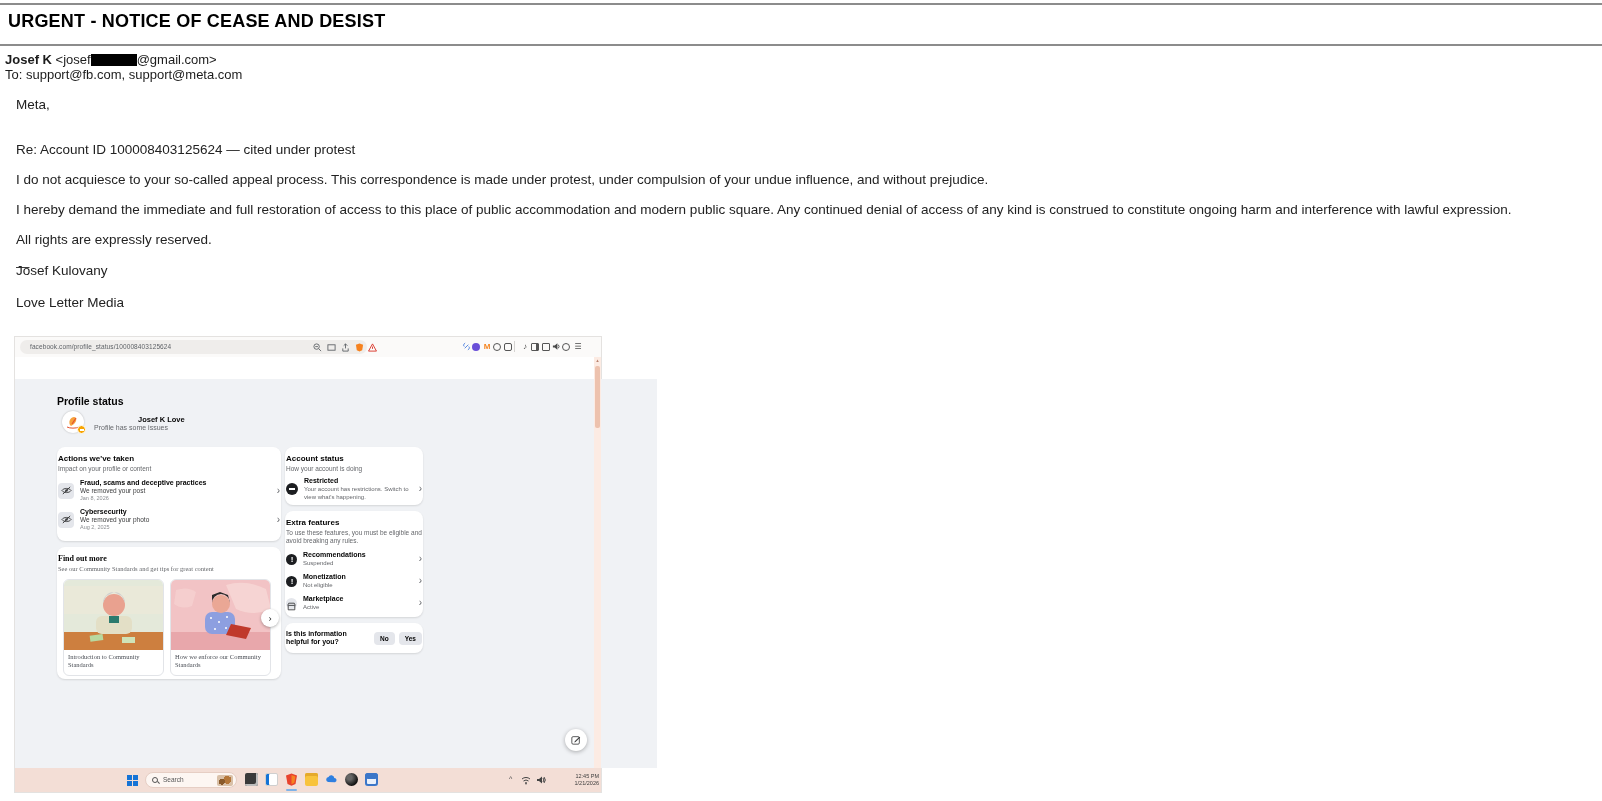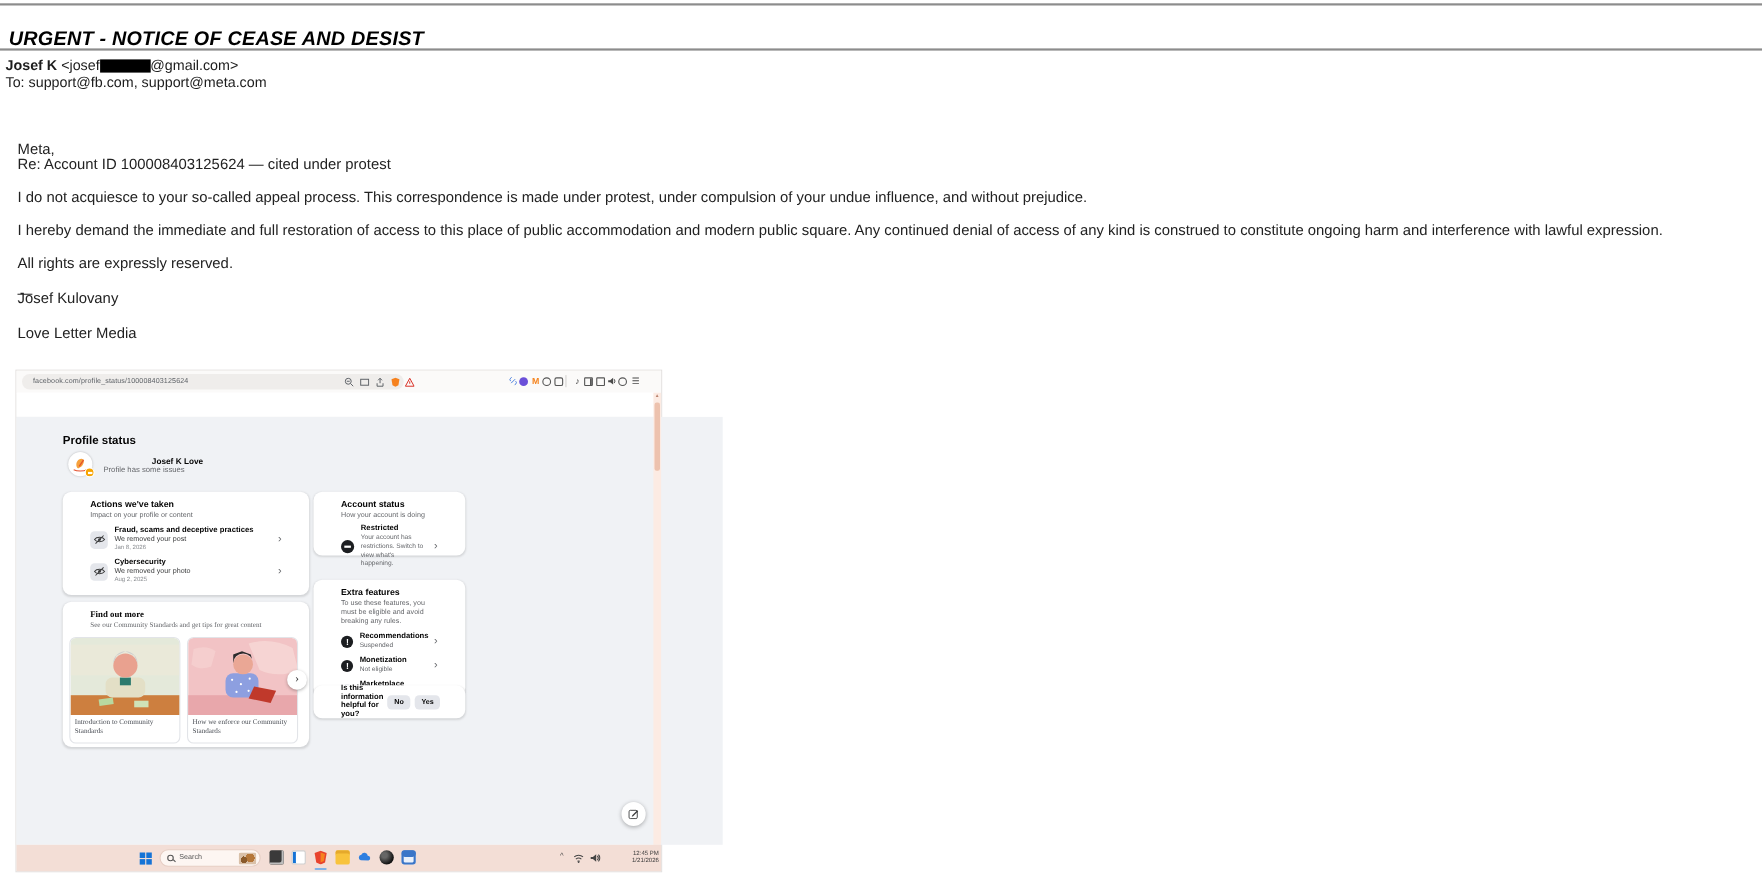--- a/index.html
+++ b/index.html
@@ -1,21 +1,21 @@
 <!DOCTYPE html>
 <html><head>
 <meta charset="utf-8">
 <style>
   * { margin:0; padding:0; box-sizing:border-box; }
   html,body { width:1602px; height:801px; background:#fff; overflow:hidden;
               font-family:"Liberation Sans", sans-serif; }
 
   
   .rule { position:absolute; left:0; width:1602px; border-top:2px solid #8c8c8c; }
-  #subject { position:absolute; left:8px; top:25px; font-size:18px; font-weight:700; color:#000; letter-spacing:.2px;font-style:italic; }
+  #subject { position:absolute; left:8px; top:11px; font-size:18px; font-weight:700; color:#000; letter-spacing:.2px; }
   .hdrline { position:absolute; left:5px; font-size:13px; color:#1c1c1c; }
   .redact { display:inline-block; width:46px; height:12px; background:#000; vertical-align:-2px; }
   .para { position:absolute; left:16px; font-size:13.5px; color:#222; white-space:nowrap; }
 
   
   #shot { position:absolute; left:15px; top:337px; width:586px; height:455px; background:#fff; outline:1px solid #e4e2e0; }
 
   #browser-bar { position:absolute; left:0; top:0; width:586px; height:20px; background:#fbfaf9; }
   #url-pill { position:absolute; left:5px; top:3px; width:347px; height:14px; background:#efedeb; border-radius:7px; }
   #url-text { position:absolute; left:10px; top:0; font-size:6.5px; line-height:14px; color:#5f6368; letter-spacing:.1px; }
@@ -28,21 +28,21 @@
   .orb { position:absolute; top:24px; width:13px; height:13px; border-radius:50%; background:#3a3b3c; color:#fff; font-size:8px; line-height:13px; text-align:center; }
 
   #fb-content { position:absolute; left:0; top:42px; width:642px; height:389px; background:#f0f2f5; }
   #page-title { position:absolute; left:42px; top:16px; font-size:10.5px; font-weight:700; color:#050505; }
   #profile-avatar { position:absolute; left:47px; top:32px; width:22px; height:22px; border-radius:50%; background:#fff; box-shadow:0 0 2px rgba(0,0,0,.25); }
   #profile-badge { position:absolute; left:62px; top:46px; width:9px; height:9px; border-radius:50%; background:#f7a400; border:1px solid #fff; }
   #profile-badge::after{ content:""; position:absolute; left:1.5px; top:3px; width:4px; height:1.5px; background:#fff; }
   #profile-name { position:absolute; left:79px; top:36px; font-size:7.5px; font-weight:700; color:#050505;margin-left:44px; }
   #profile-status { position:absolute; left:79px; top:45px; font-size:7px; color:#65676b; }
 
-  .card { position:absolute; background:#fff; border-radius:8px; box-shadow:0 1px 2px rgba(0,0,0,.12); padding:7px 25px; }
+  .card { position:absolute; background:#fff; border-radius:8px; box-shadow:0 1px 2px rgba(0,0,0,.12); padding:7px 1px; }
   .c-title { font-size:8px; font-weight:700; color:#050505; }
   .c-sub { font-size:6.5px; color:#65676b; margin-top:2px; line-height:8px; }
   .row { display:flex; align-items:center; margin-top:6px; gap:6px; }
   .row .txt { flex:1; min-width:0; }
   .r-title { font-size:7px; font-weight:700; color:#050505; line-height:8px; }
   .r-desc { font-size:6.5px; color:#3a3b3c; line-height:8px; }
   .r-date { font-size:5.5px; color:#8a8d91; line-height:7px; }
   .r-stat { font-size:6px; color:#65676b; line-height:8px; }
   .chev { font-size:10px; color:#65676b; line-height:10px; flex:0 0 auto; }
   .sq-ic { flex:0 0 auto; width:16px; height:16px; border-radius:4px; background:#e4e6eb; display:flex; align-items:center; justify-content:center; }
@@ -89,21 +89,21 @@
 
 <div class="rule" style="top:3px"></div>
 <div id="subject">URGENT - NOTICE OF CEASE AND DESIST</div>
 <div class="rule" style="top:44px"></div>
 
 <div class="hdrline" style="top:52px">
   <span style="font-weight:700">Josef K</span><span> &lt;josef</span><span class="redact"></span><span>@gmail.com&gt;</span>
 </div>
 <div class="hdrline" style="top:67px">To: support@fb.com, support@meta.com</div>
 
-<div class="para" style="top:128px">Meta,</div>
+<div class="para" style="top:97px">Meta,</div>
 <div class="para" style="top:142px">Re: Account ID 100008403125624 — cited under protest</div>
 <div class="para" style="top:172px">I do not acquiesce to your so-called appeal process. This correspondence is made under protest, under compulsion of your undue influence, and without prejudice.</div>
 <div class="para" style="top:202px">I hereby demand the immediate and full restoration of access to this place of public accommodation and modern public square. Any continued denial of access of any kind is construed to constitute ongoing harm and interference with lawful expression.</div>
 <div class="para" style="top:232px">All rights are expressly reserved.</div>
 <div class="para" style="top:259px">—</div>
 <div class="para" style="top:263px">Josef Kulovany</div>
 <div class="para" style="top:295px">Love Letter Media</div>
 
 <div id="shot">
 
@@ -269,21 +269,21 @@
       <div class="row" style="margin-top:4px">
         <div class="dot-ic minus"></div>
         <div class="txt">
           <div class="r-title">Restricted</div>
           <div class="r-stat">Your account has restrictions. Switch to view what's happening.</div>
         </div>
         <div class="chev">›</div>
       </div>
     </div>
 
-    <div class="card" style="left:270px; top:132px; width:138px; height:106px;margin-top:16px;">
+    <div class="card" style="left:270px; top:132px; width:138px; height:106px;">
       <div class="c-title">Extra features</div>
       <div class="c-sub">To use these features, you must be eligible and avoid breaking any rules.</div>
       <div class="row">
         <div class="dot-ic bang" style="width:11px;height:11px"></div>
         <div class="txt">
           <div class="r-title">Recommendations</div>
           <div class="r-stat">Suspended</div>
         </div>
         <div class="chev">›</div>
       </div>

